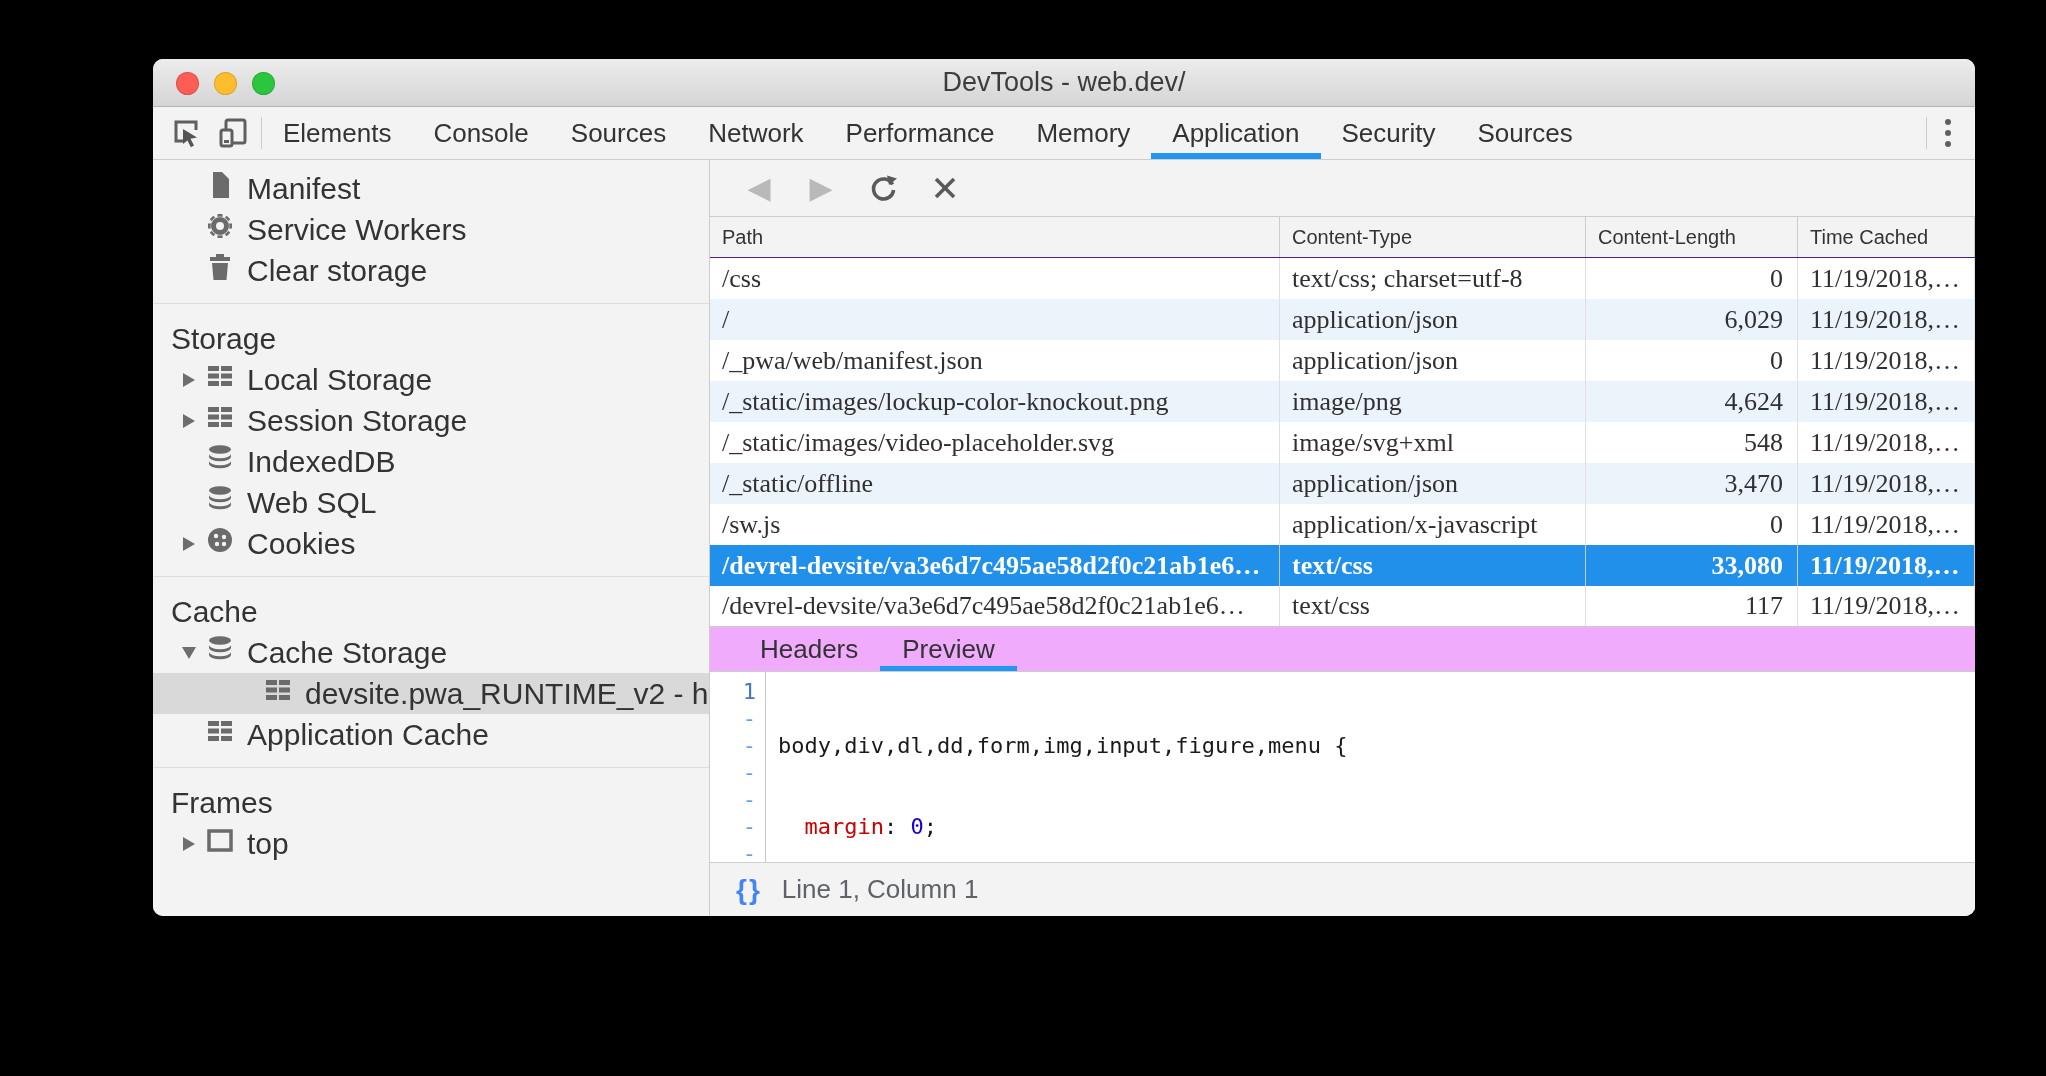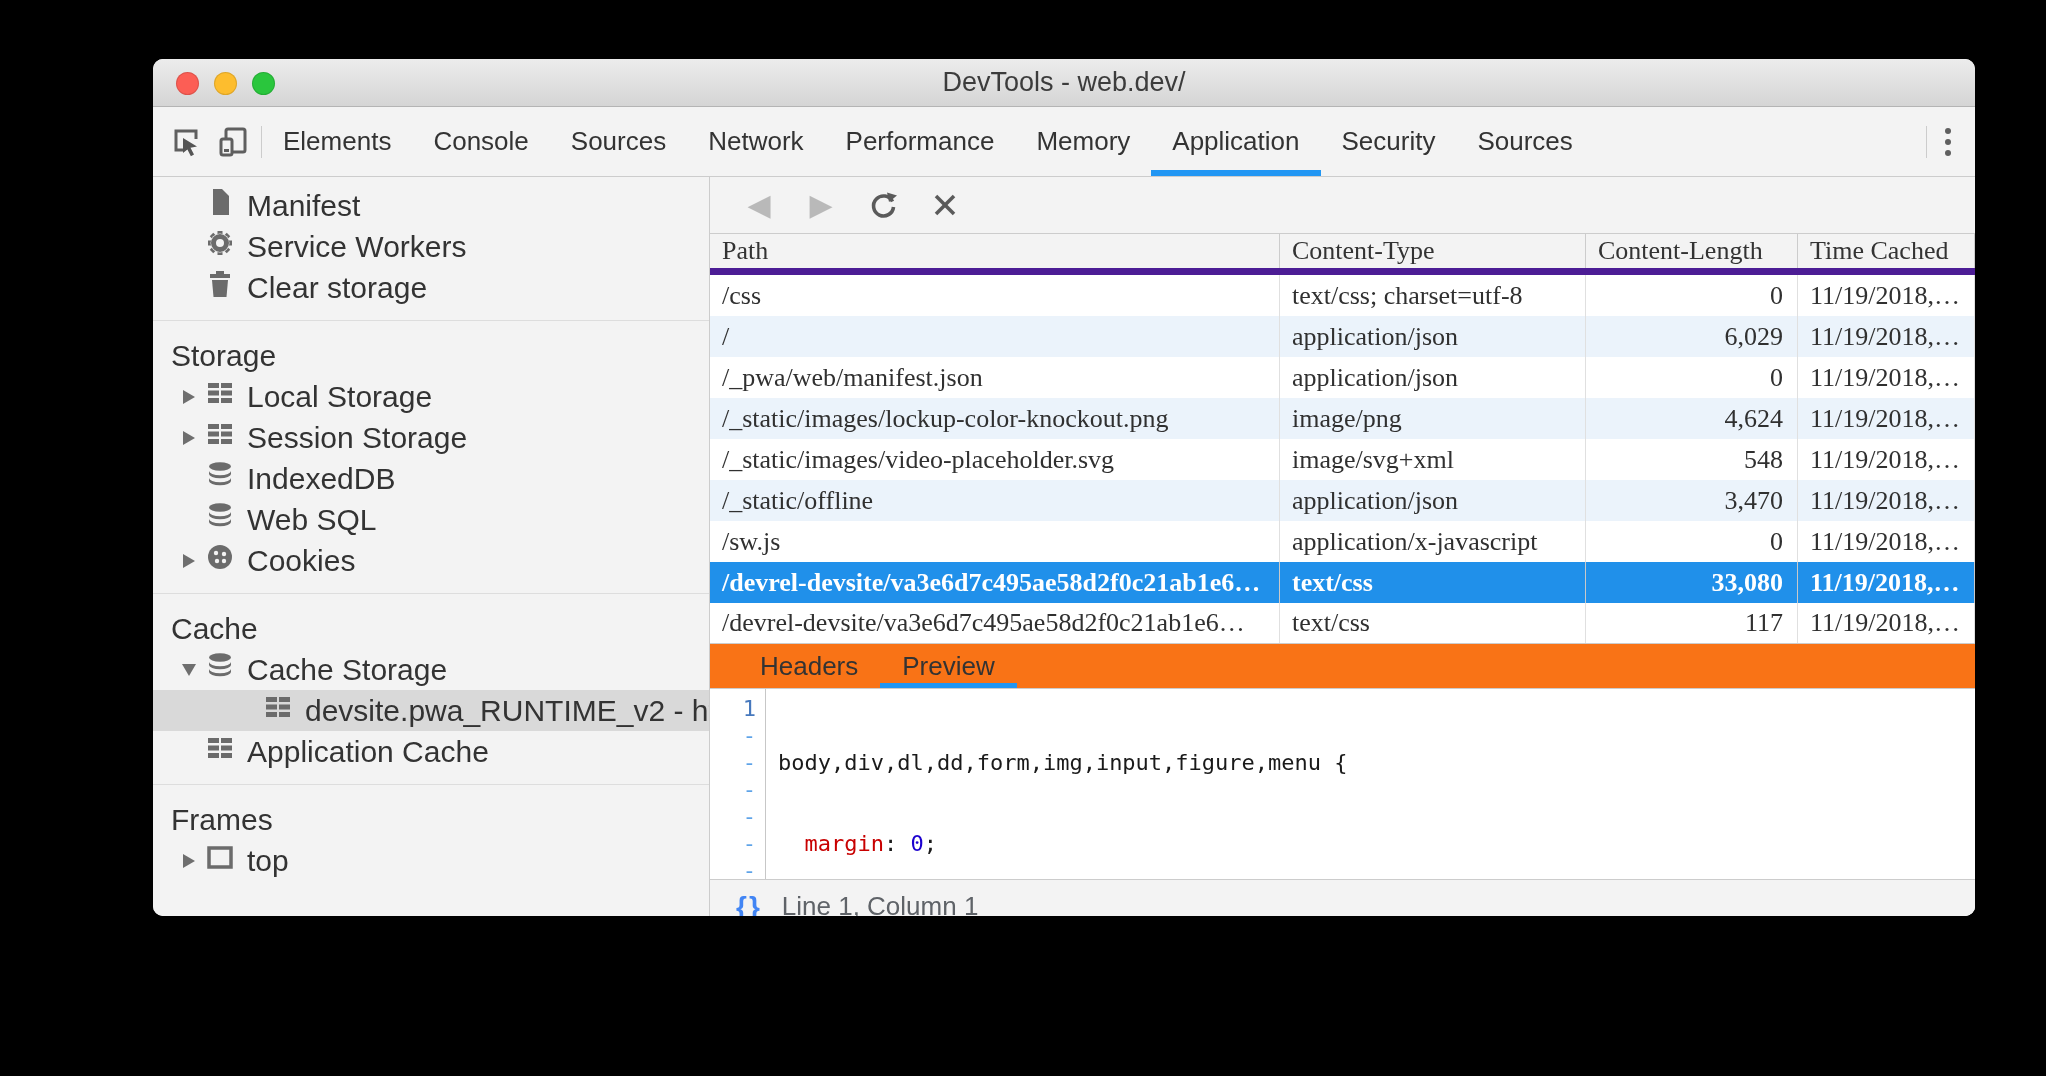--- a/index.html
+++ b/index.html
@@ -15,21 +15,21 @@
               border-bottom:1px solid #b4b4b4; position:relative;
               display:flex; align-items:center; justify-content:center; }
   .title { font-size:27px; color:#3c3c3c; }
   .traffic { position:absolute; left:23px; top:13px; display:flex; gap:15px; }
   .light { width:23px; height:23px; border-radius:50%; }
   .light.red    { background:#fc5e55; box-shadow:inset 0 0 0 1px rgba(0,0,0,.12); }
   .light.yellow { background:#fdbd2e; box-shadow:inset 0 0 0 1px rgba(0,0,0,.12); }
   .light.green  { background:#2ac63d; box-shadow:inset 0 0 0 1px rgba(0,0,0,.12); }
 
   
-  .tabbar { height:70px; background:#f3f3f3; border-bottom:1px solid #ccc;
+  .tabbar { height:53px; background:#f3f3f3; border-bottom:1px solid #ccc;
             display:flex; align-items:stretch; }
   .tool-icons { display:flex; align-items:center; gap:14px; padding:0 10px 0 16px; }
   .vsep { width:1px; height:32px; background:#ccc; align-self:center; }
   .tab { display:flex; align-items:center; padding:0 21px; font-size:26px;
          color:#333; position:relative; cursor:default; }
   .tab.selected::after { content:""; position:absolute; left:0; right:0; bottom:0;
                          height:6px; background:#2196f3; }
   .tab-spacer { flex:1; }
   .kebab { display:flex; flex-direction:column; gap:5px; align-items:center;
            justify-content:center; padding:0 24px 0 18px; }
@@ -57,34 +57,34 @@
   .sicon { flex:none; }
 
   
   .main { flex:1; min-width:0; display:flex; flex-direction:column; background:#fff; }
   .toolbar { height:57px; background:#f3f3f3; border-bottom:1px solid #ccc;
              display:flex; align-items:center; gap:28px; padding-left:32px; flex:none; }
   .nav-tri { font-size:30px; color:#b9b9b9; line-height:1; }
   .tbtn { display:flex; align-items:center; justify-content:center; width:34px; height:34px; }
 
   .grid-head, .grid-row { display:grid; grid-template-columns:570px 306px 212px 1fr; }
-  .grid-head { height:41px; background:#f3f3f3; border-bottom:7px solid #4c1d95;
-               font-size:26px; color:#333; flex:none;font-family:Liberation Serif, serif; }
+  .grid-head { height:41px; background:#f3f3f3; border-bottom:1px solid #4c1d95;
+               font-size:20px; color:#333; flex:none; }
   .grid-head .cell { border-right:1px solid #ccc; }
   .cell { display:flex; align-items:center; padding:0 12px; overflow:hidden;
           white-space:nowrap; }
   .grid-row { height:41px; font-size:26px; color:#303030; flex:none; }
   .grid-row .cell { border-right:1px solid #e0e0e0;font-family:Liberation Serif, serif; }
   .grid-row.alt { background:#ebf3fb; }
   .grid-row.selected { background:#2090ea; color:#fff; font-weight:600; }
   .grid-row.selected .cell { border-right-color:#c9c9c9; }
   .cell.num { justify-content:flex-end; padding-right:14px; }
 
   
-  .insp-tabs { height:45px; background:#f97316; border-bottom:1px solid #ccc;
+  .insp-tabs { height:45px; background:#f0abfc; border-bottom:1px solid #ccc;
                display:flex; padding-left:28px; flex:none; }
   .insp-tab { display:flex; align-items:center; padding:0 22px; font-size:26px;
               color:#333; position:relative; }
   .insp-tab.selected::after { content:""; position:absolute; left:0; right:0;
                               bottom:0; height:5px; background:#2196f3; }
 
   .code { flex:1; display:flex; overflow:hidden; background:#fff;
           font-family:"DejaVu Sans Mono", monospace; font-size:22px; line-height:27px; }
   .gutter { width:56px; flex:none; border-right:1px solid #c7c7c7; text-align:right;
             padding:6px 9px 0 0; color:#5ea3e8; }

